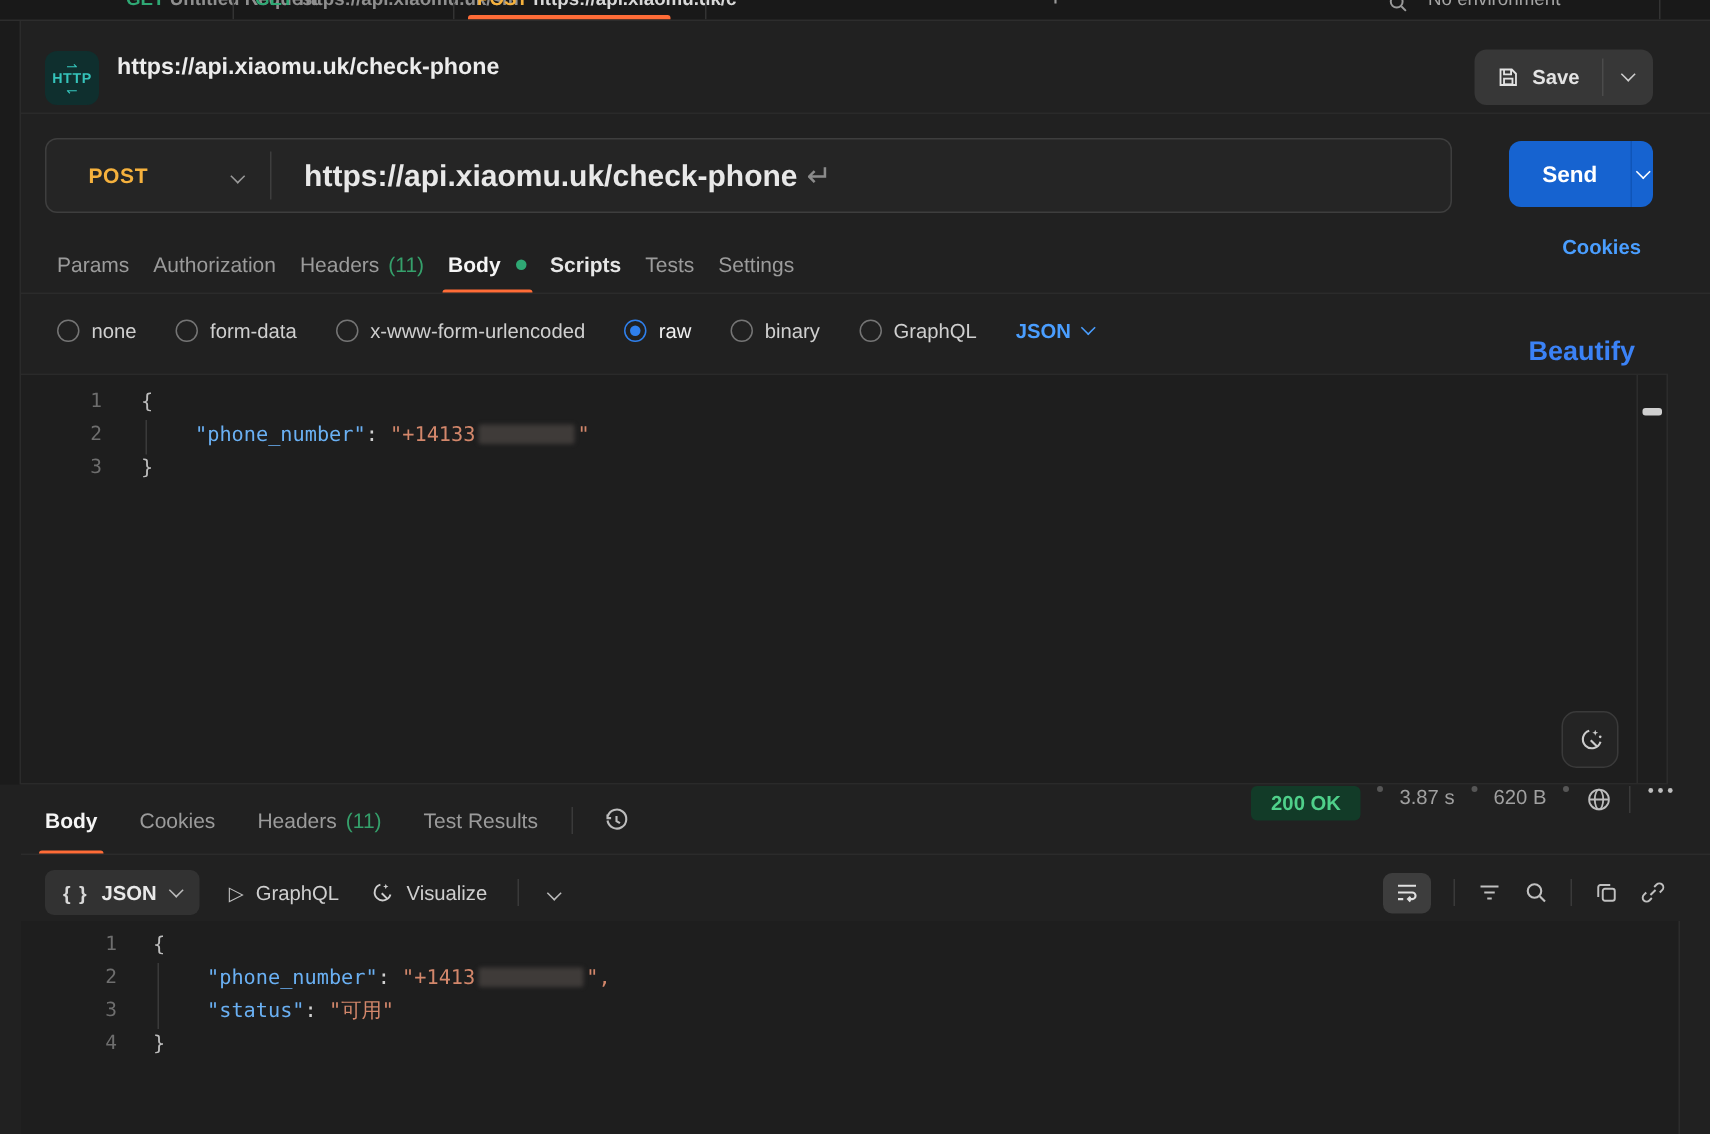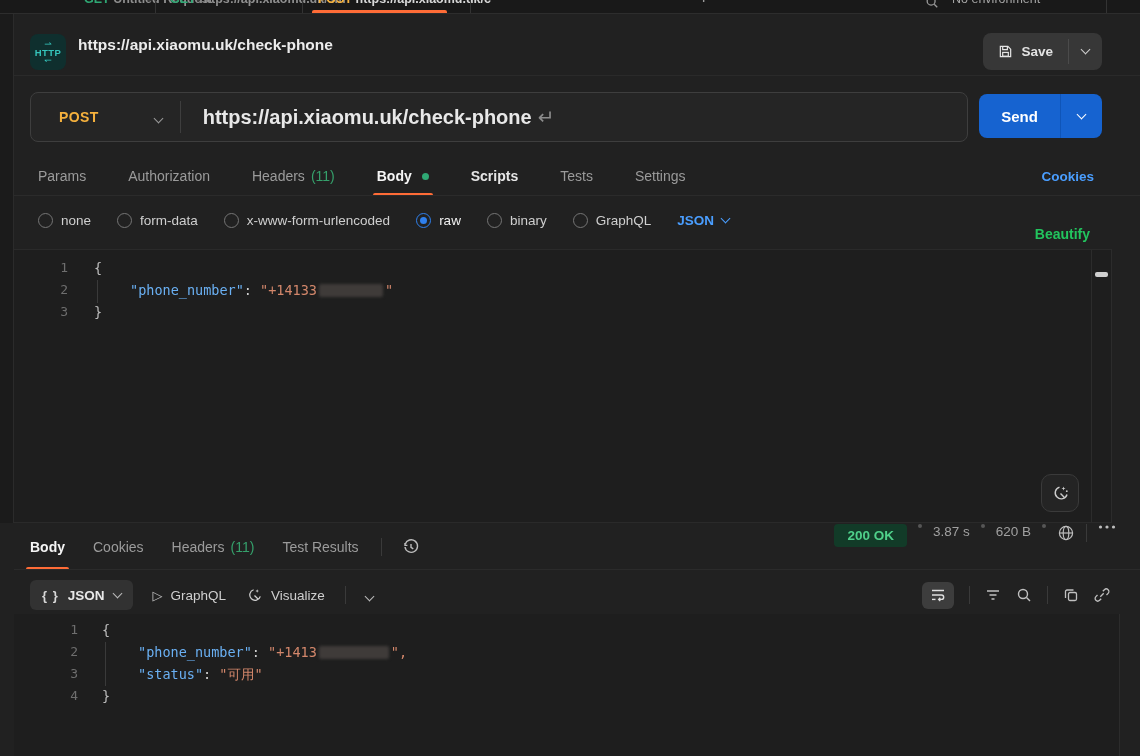--- a/index.html
+++ b/index.html
@@ -50,30 +50,30 @@
 
   
   .url-row { position:absolute; left:30px; top:92px; width:938px; height:50px;
     border:1px solid #3e3e3e; border-radius:8px; background:#252525;
     display:flex; align-items:center; }
   .method { margin-left:28px; color:#f5b13d; font-weight:700; font-size:14px; letter-spacing:.4px; }
   .method-chev { margin-left:56px; color:#9a9a9a; }
   .url-div { width:1px; align-self:stretch; margin:8px 0 8px 18px; background:#3e3e3e; }
   .url-text { margin-left:22px; font-size:20px; font-weight:600; color:#e8e8e8; }
   .enter-hint { color:#8b8b8b; font-weight:400; margin-left:6px; }
-  .send-group { position:absolute; right:38px; top:94px; width:123px; height:44px;
+  .send-group { position:absolute; right:38px; top:94px; width:96px; height:44px;
     background:#1663d0; border-radius:8px; display:flex; align-items:stretch; }
   .send-main { width:81px; display:flex; align-items:center; justify-content:center;
     color:#fff; font-size:15px; font-weight:700; cursor:pointer; }
   .send-div { width:1px; background:#0f55b8; margin:0; }
   .send-chev { flex:1; display:flex; align-items:center; justify-content:center; color:#fff; cursor:pointer; }
 
   
   .req-tabs { position:absolute; left:14px; top:157px; right:0; height:39px;
-    border-bottom:1px solid #2b2b2b; display:flex; align-items:center; padding-left:24px; gap:42px; }
+    border-bottom:1px solid #2b2b2b; display:flex; padding-left:24px; gap:16px; }
   .rtab { position:relative; height:100%; display:flex; align-items:center; gap:6px;
     font-size:14px; color:#9b9b9b; cursor:pointer; white-space:nowrap; }
   .rtab .cnt { color:#35a06b; }
   .rtab.active { color:#f5f5f5; font-weight:600; }
   .rtab.active::after { content:""; position:absolute; left:-4px; right:-4px; bottom:0;
     height:2.5px; background:#ff6c37; border-radius:2px 2px 0 0; }
   .rtab.bright { color:#e6e6e6; font-weight:600; }
   .gdot { width:7px; height:7px; border-radius:50%; background:#2fa874; margin-left:4px; }
   .cookies-link { position:absolute; right:46px; color:#4a9eff; font-size:13.5px; font-weight:600; cursor:pointer; }
 
@@ -81,21 +81,21 @@
   .body-opts { position:absolute; left:14px; top:203px; right:0; height:34px;
     display:flex; align-items:center; padding-left:24px; gap:26px; }
   .radio-item { display:flex; align-items:center; gap:8px; font-size:13.5px; color:#cfcfcf; cursor:pointer; }
   .radio { width:15px; height:15px; border-radius:50%; border:1.5px solid #757575;
     display:flex; align-items:center; justify-content:center; }
   .radio.sel { border-color:#2f80ed; }
   .radio.sel::after { content:""; width:7px; height:7px; border-radius:50%; background:#2f80ed; }
   .radio-item.sel-label { color:#f0f0f0; }
   .fmt-select { display:flex; align-items:center; gap:8px; color:#4a9eff;
     font-size:13.5px; font-weight:600; cursor:pointer; }
-  .beautify-link { position:absolute; right:50px; color:#22c55e; font-size:14px; font-weight:600; cursor:pointer;margin-top:28px; }
+  .beautify-link { position:absolute; right:50px; color:#3b82f6; font-size:18px; font-weight:600; cursor:pointer;margin-top:28px; }
 
   
   .editor { position:absolute; left:14px; top:249px; width:1098px; height:274px;
     background:#1e1e1e; border-top:1px solid #2a2a2a; border-bottom:1px solid #2a2a2a;
     border-right:1px solid #2c2c2c; padding-top:7px; }
   .code-line { position:relative; height:22px; font-size:13.5px; line-height:22px; }
   .ln { position:absolute; left:0; width:54px; text-align:right; color:#6e6e6e; font-size:13px; }
   .code { position:absolute; left:80px; white-space:pre; }
   .code.ind { padding-left:36px; }
   .tok-brace { color:#bdbdbd; }

